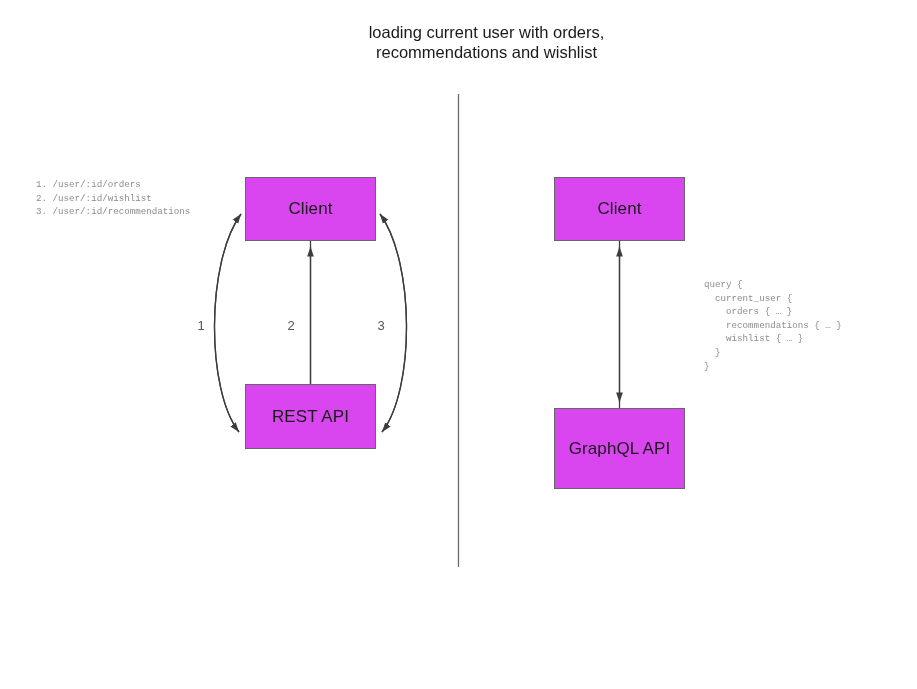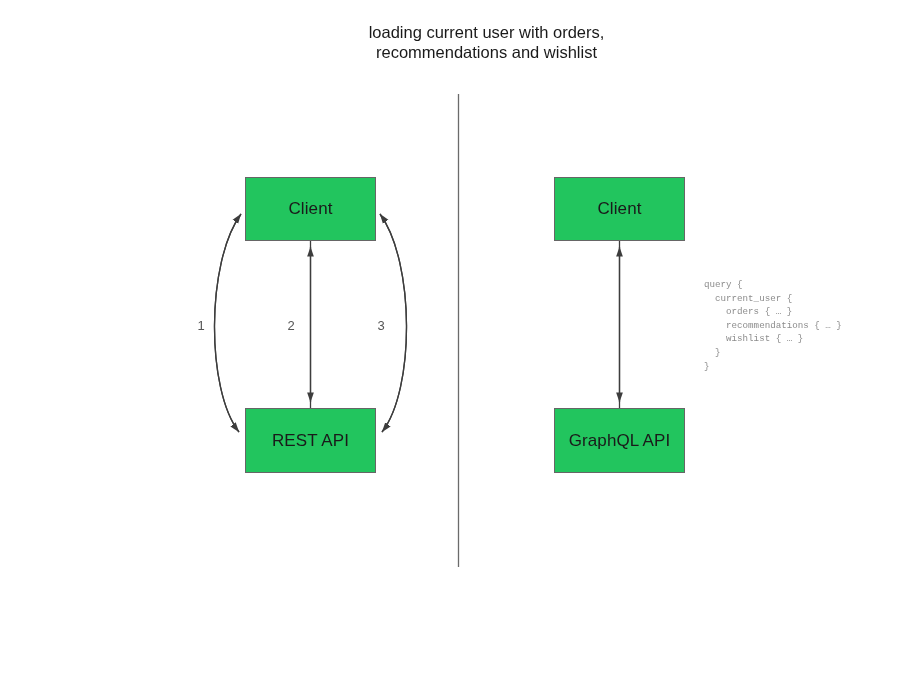--- a/index.html
+++ b/index.html
@@ -36,33 +36,33 @@
     font-size: 16.5px;
     line-height: 20px;
     color: #1a1a1a;
     white-space: pre-line;
   }
 
   
   .node {
     position: absolute;
     box-sizing: border-box;
-    background: #22c55e;
+    background: #d946ef;
     border: 1.4px solid #666666;
     display: flex;
     align-items: center;
     justify-content: center;
     font-size: 17px;
     color: #1a1a1a;
     letter-spacing: 0.1px;
   }
   #node-client-rest   { left: 217px; top: 177px; width: 131px; height: 64px; }
-  #node-rest-api      { left: 217px; top: 408px; width: 131px; height: 65px; }
+  #node-rest-api      { left: 217px; top: 384px; width: 131px; height: 65px; }
   #node-client-gql    { left: 526px; top: 177px; width: 131px; height: 64px; }
-  #node-graphql-api   { left: 526px; top: 408px; width: 131px; height: 65px; }
+  #node-graphql-api   { left: 526px; top: 408px; width: 131px; height: 81px; }
 
   
   .mono-block {
     position: absolute;
     font-family: "Liberation Mono", "DejaVu Sans Mono", monospace;
     font-size: 9.2px;
     line-height: 13.6px;
     color: #8c8c8c;
     white-space: pre;
   }
@@ -117,20 +117,23 @@
     <path d="M 354 432 C 387 390, 387 262, 352 214" class="stroke" marker-end="url(#ah-up)"></path>
 
     <line x1="591.5" y1="408" x2="591.5" y2="247" class="stroke" marker-end="url(#ah-up)"></line>
     <line x1="591.5" y1="241" x2="591.5" y2="402" class="stroke" marker-end="url(#ah-dn)"></line>
   </svg>
 
   <div class="node" id="node-client-rest">Client</div>
 
   <div class="node" id="node-rest-api">REST API</div>
 
+  <div class="mono-block" id="rest-endpoints">1. /user/:id/orders
+2. /user/:id/wishlist
+3. /user/:id/recommendations</div>
 
   <div class="edge-label" id="edge-label-1">1</div>
   <div class="edge-label" id="edge-label-2">2</div>
   <div class="edge-label" id="edge-label-3">3</div>
 
   <div class="node" id="node-client-gql">Client</div>
 
   <div class="node" id="node-graphql-api">GraphQL API</div>
 
   <div class="mono-block" id="graphql-query">query {

